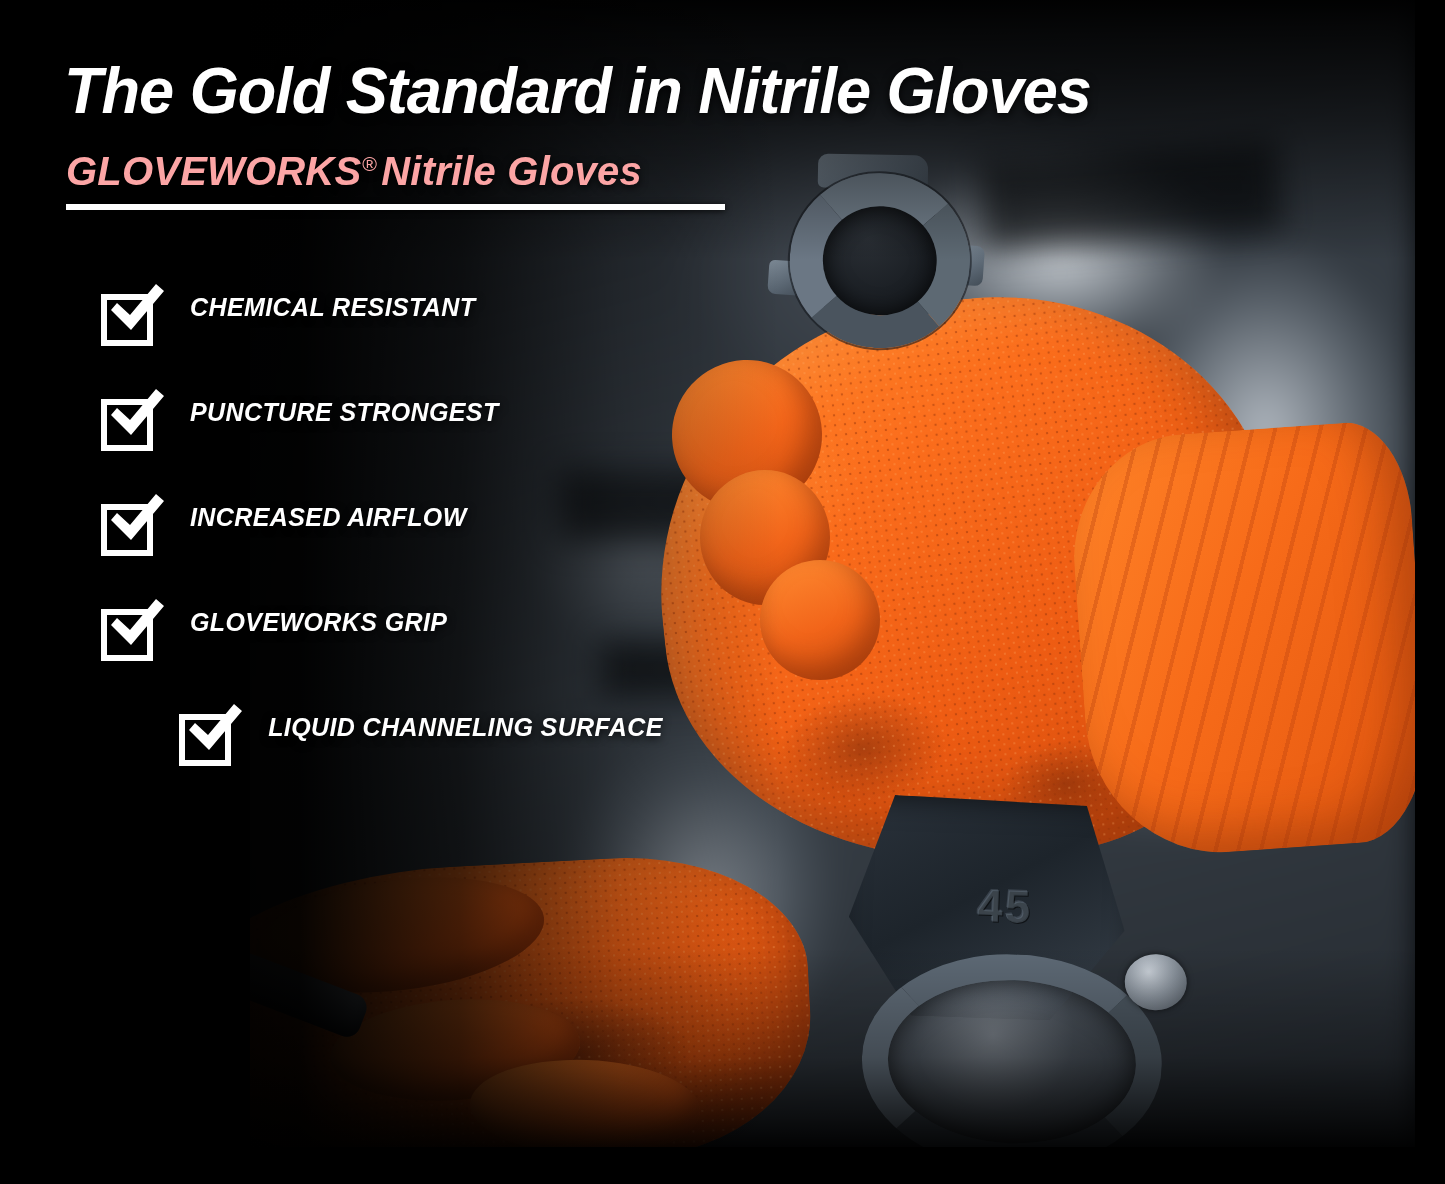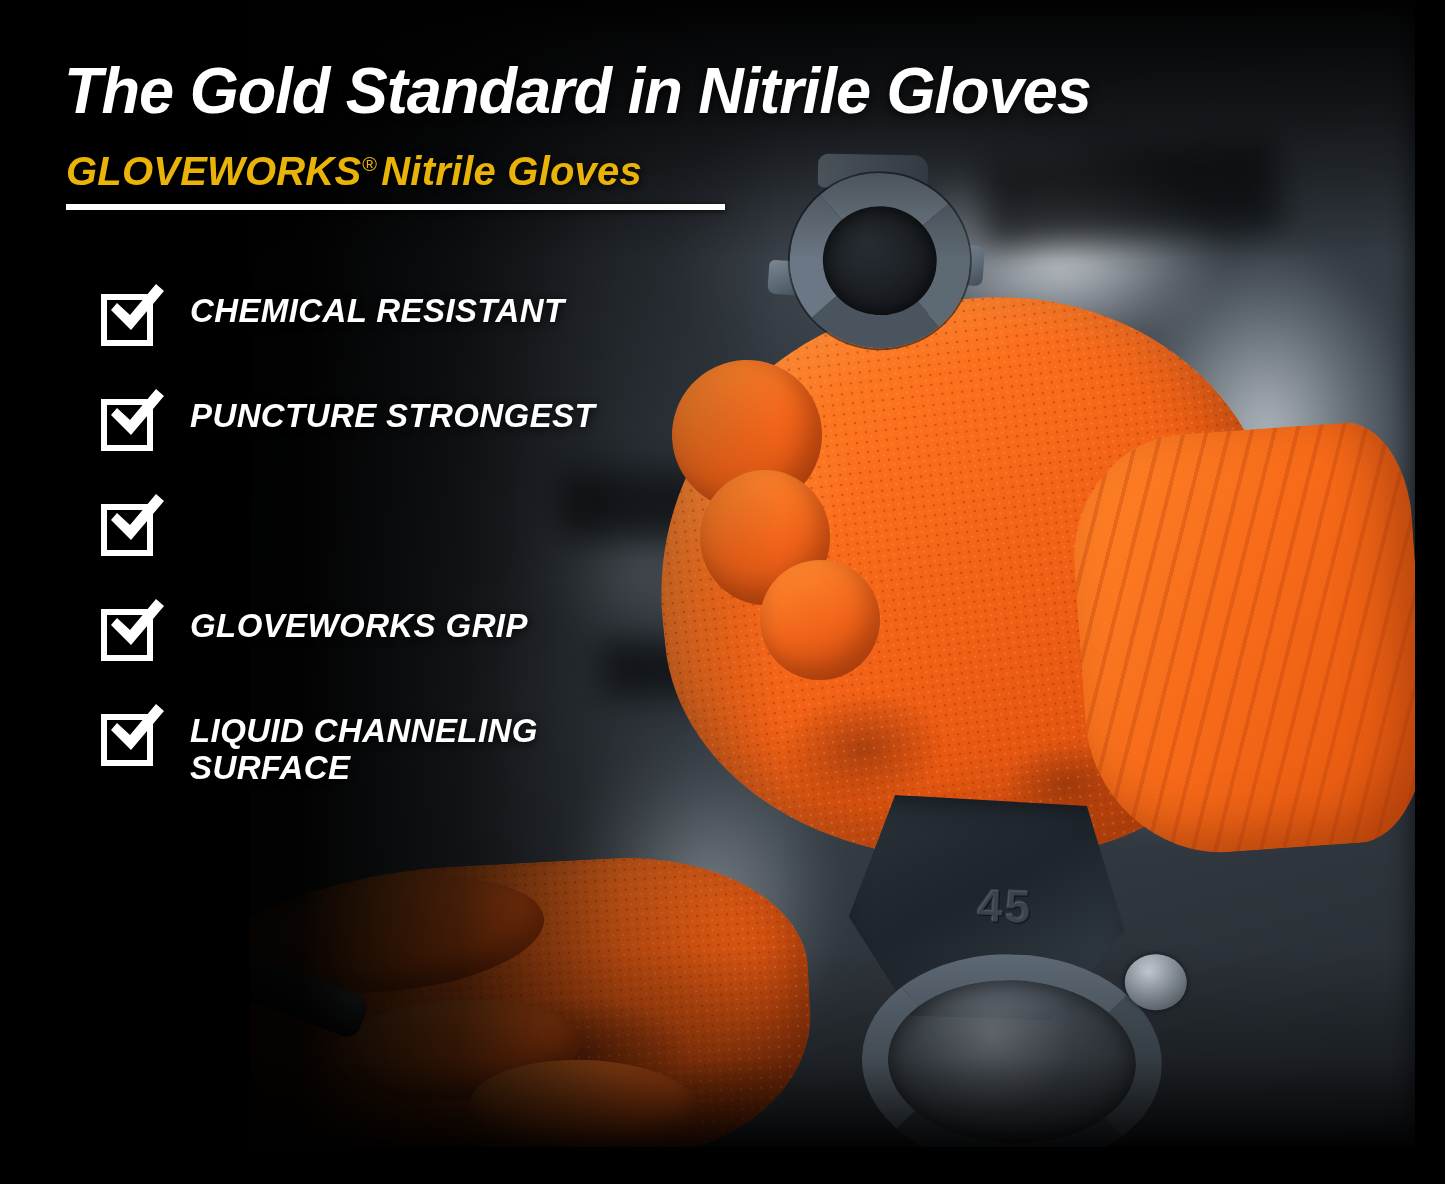--- a/index.html
+++ b/index.html
@@ -243,21 +243,21 @@
     transform:scaleX(.985);
     transform-origin:left center;
     text-shadow:0 2px 10px rgba(0,0,0,.9);
   }
   .subline {
     position:absolute;
     left:66px; top:149px;
     font-size:40px;
     font-weight:700;
     font-style:italic;
-    color:#eab308;
+    color:#fca5a5;
     letter-spacing:.2px;
     white-space:nowrap;
     text-shadow:0 2px 8px rgba(0,0,0,.9);
   }
   .subline .reg {
     font-size:20px;
     vertical-align:super;
     font-style:normal;
     font-weight:400;
     margin-left:1px;
@@ -276,40 +276,40 @@
     position:absolute;
     left:101px; top:287px;
     width:640px;
   }
   .feature {
     position:relative;
     display:flex;
     align-items:flex-start;
     height:105px;
   }
-  .feature:last-child { height:auto; }
+  .feature:last-child { height:auto;justify-content:center; }
   .cbox {
     position:relative;
     flex:0 0 auto;
     width:56px; height:56px;
     margin-top:2px;
   }
   .cbox .sq {
     position:absolute; left:0; top:5px;
     width:52px; height:52px;
     border:6px solid #ffffff;
   }
   .cbox .tick {
     position:absolute;
     left:6px; top:-5px;
     width:58px; height:52px;
   }
   .flabel {
     margin-left:33px;
-    font-size:33px;
+    font-size:25px;
     font-weight:700;
     font-style:italic;
     color:#ffffff;
     letter-spacing:.4px;
     line-height:1.12;
     max-width:420px;
     text-shadow:0 2px 8px rgba(0,0,0,.9);
     padding-top:6px;
   }
 </style>
@@ -388,20 +388,21 @@
         </span>
         <span class="flabel">PUNCTURE STRONGEST</span>
       </div>
       <div class="feature">
         <span class="cbox">
           <span class="sq"></span>
           <span class="tick"><svg viewBox="0 0 58 52" width="58" height="52" aria-hidden="true">
               <path d="M4 26 L10 19 L23 31 L49 0 L57 7 L24 46 Z" fill="#ffffff"></path>
             </svg></span>
         </span>
+        <span class="flabel">INCREASED AIRFLOW</span>
       </div>
       <div class="feature">
         <span class="cbox">
           <span class="sq"></span>
           <span class="tick"><svg viewBox="0 0 58 52" width="58" height="52" aria-hidden="true">
               <path d="M4 26 L10 19 L23 31 L49 0 L57 7 L24 46 Z" fill="#ffffff"></path>
             </svg></span>
         </span>
         <span class="flabel">GLOVEWORKS GRIP</span>
       </div>

